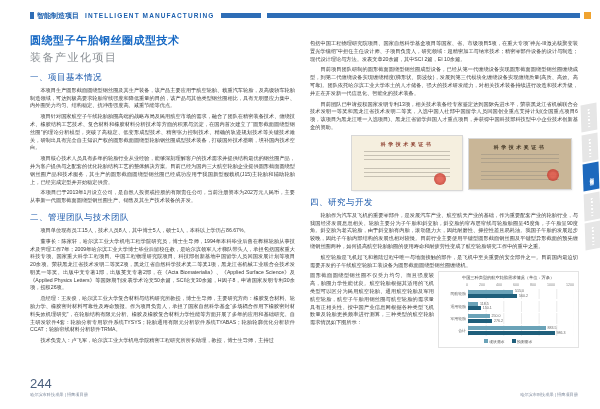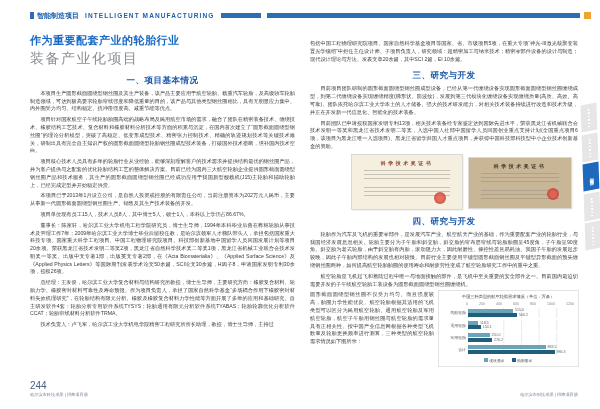--- a/index.html
+++ b/index.html
@@ -10,22 +10,22 @@
   .hdr-sq{width:4px;height:7px;background:#2e6db6;margin-right:3px;flex:none;}
   .hdr-zh{font-size:7px;font-weight:bold;color:#1b5fae;white-space:nowrap;}
   .hdr-en{font-size:6.5px;font-weight:bold;color:#1b5fae;letter-spacing:1.1px;margin-left:6px;white-space:nowrap;}
   .hdr-bar1{height:5px;width:40px;background:#2e6db6;margin-left:7px;flex:none;}
   .hdr-bar2{height:5px;flex:1;background:#2e6db6;margin-left:6px;}
   .hdr-orange{width:7px;height:7px;background:#f0a32f;margin-left:4px;flex:none;}
   
   .page-left{position:absolute;left:30px;top:34px;width:265px;}
   .page-right{position:absolute;left:310px;top:40px;width:268px;}
   .doc-title{font-size:11px;font-weight:bold;color:#1769c4;line-height:1.25;letter-spacing:0.5px;}
-  .doc-subtitle{font-size:14px;color:#8a8f94;margin-top:2px;letter-spacing:1.5px;font-family:Liberation Mono, monospace;}
-  .sec-h{font-size:8.5px;font-weight:bold;color:#1a58ab;margin:7px 0 3px 0;letter-spacing:0.5px;text-align:center;}
+  .doc-subtitle{font-size:11px;color:#8a8f94;margin-top:2px;letter-spacing:1.5px;font-family:Liberation Mono, monospace;}
+  .sec-h{font-size:8.5px;font-weight:normal;color:#1a58ab;margin:7px 0 3px 0;letter-spacing:0.5px;}
   .para{font-size:5.2px;color:#3c3c3c;line-height:1.5;text-align:justify;text-indent:2em;margin:0 0 3px 0;}
   
   .cert-row{display:flex;gap:7px;margin:4px 0 2px 42px;}
   .cert{position:relative;box-shadow:0 0 0 1px #d8d8d8,1px 1px 2px rgba(0,0,0,.15);}
   .cert-1{width:110px;height:54px;background:#f5efdf;}
   .cert-2{width:102px;height:50px;background:#c9b697;margin-top:3px;}
   .cert-title{text-align:center;font-size:5px;font-weight:bold;letter-spacing:2.5px;margin-top:5px;}
   .cert-1 .cert-title{color:#8a3b2a;}
   .cert-2 .cert-title{color:#3f3322;}
   .cert-lines{height:26px;margin:4px 12px 0 12px;
@@ -48,21 +48,21 @@
       background-size:calc(100%/6) 100%;}
   .chart-bar{height:4px;position:relative;margin:0.6px 0;}
   .chart-val{position:absolute;left:100%;top:-0.2px;margin-left:1.5px;font-size:3.6px;color:#666;white-space:nowrap;}
   .chart-legend{display:flex;justify-content:center;gap:7px;margin-top:2.5px;font-size:3.8px;color:#555;}
   .legend-item{display:flex;align-items:center;}
   .legend-chip{width:4px;height:4px;display:inline-block;margin-right:1.5px;}
   
   .footer{position:absolute;bottom:12px;}
   .footer-left{left:30px;text-align:left;}
   .footer-right{left:310px;width:268px;text-align:right;}
-  .pg-num{font-size:10px;color:#4a5f7d;}
+  .pg-num{font-size:13px;color:#4a5f7d;}
   .pg-cap{font-size:4.2px;color:#7a8699;margin-top:1px;}
   
   .side-tabs{position:absolute;right:1px;top:104px;width:16px;display:flex;flex-direction:column;gap:2.5px;transform:rotate(-2deg);}
   .side-tab{height:27px;background:#e6e6e6;transform:skewY(-9deg);display:flex;align-items:center;justify-content:center;}
   .side-tab .dots{width:2.5px;height:18px;background:repeating-linear-gradient(to bottom,#fff 0 1.5px,transparent 1.5px 3.4px);}
   .side-tab.active{background:#1d69bd;}
   .tab-label{writing-mode:vertical-rl;font-size:4.3px;color:#fff;letter-spacing:0.8px;line-height:1;}
 </style>
 </head>
 <body>
@@ -72,44 +72,44 @@
   <div class="header">
     <span class="hdr-sq"></span>
     <span class="hdr-zh">智能制造项目</span>
     <span class="hdr-en">INTELLIGENT  MANUFACTURING</span>
     <span class="hdr-bar1"></span>
     <span class="hdr-bar2"></span>
     <span class="hdr-orange"></span>
   </div>
 
   <div class="page-left">
-    <div class="doc-title">作为重要配套产业的轮胎行业</div>
+    <div class="doc-title">圆绕型子午胎钢丝圈成型技术</div>
     <div class="doc-subtitle">装备产业化项目</div>
 
     <div class="sec-h">一、项目基本情况</div>
     <p class="para">本项目生产圆形截面圆绕型钢丝圈及其生产装备，该产品主要应用于航空轮胎、载重汽车轮胎，及高级轿车轮胎制造领域，可达到极高要求轮胎帘线强度和降低重量的目的，该产品与其他类型钢丝圈相比，具有无明显应力集中、内外圈受力均匀、结构稳定、抗冲击强度高、减重节能等优点。</p>
     <p class="para">项目针对国家航空子午线轮胎胎圈高端的战略布局及民用航空市场的需求，融合了团队在精密装备技术、缠绕技术、橡胶结构工艺技术、复合材料和橡胶材料分析技术等方面的积累与沉淀，在国内首次建立了“圆形截面圆绕型钢丝圈”的理论分析模型，突破了高稳定、低变形成型技术、精密张力控制技术、精确的轨迹规划技术等关键技术难关，研制出具有完全自主知识产权的圆形截面圆绕型轮胎钢丝圈成型技术装备，打破国外技术垄断，填补国内技术空白。</p>
     <p class="para">项目核心技术人员具有多年的轮胎行业从业经验，能够深刻理解客户的技术需求并提供结构最优的钢丝圈产品，并为客户提供与之配套的优化轮胎结构工艺的整体解决方案。目前已经为国内三大航空轮胎企业提供圆形截面圆绕型钢丝圈产品和技术服务，其生产的圆形截面圆绕型钢丝圈已经成功应用于我国新型舰载机(J15)主轮胎和辅助轮胎上，已经完成定型并开始稳定供货。</p>
     <p class="para">本项目已于2013年1月设立公司，是自然人投资或控股的有限责任公司，当前注册资本为202万元人民币，主要从事新一代圆形截面圆绕型钢丝圈生产、销售及其生产技术装备的开发。</p>
 
+    <div class="sec-h">二、管理团队与技术团队</div>
     <p class="para">项目单位现有员工15人，技术人员8人，其中博士5人，硕士1人，本科以上学历占86.67%。</p>
     <p class="para">董事长：陈家轩，哈尔滨工业大学机电工程学院研究员，博士生导师，1994年本科毕业后曾在桦林轮胎从事技术及管理工作7年；2009年哈尔滨工业大学博士毕业后留校任教，是哈尔滨领军人才梯队带头人，承担包括国家重大科技专项、国家重大科学工程项目、中国工程物理研究院项目、科技部创新基地中国留学人员回国发展计划等项目20余项。荣获黑龙江省技术发明二等奖2项，黑龙江省自然科学技术奖二等奖1项，黑龙江省机械工业联合会技术发明奖一等奖。出版中文专著1部，出版英文专著2部，在《Acta Biomaterialia》、《Applied Surface Science》及《Applied Physics Letters》等国际期刊发表学术论文50余篇，SCI论文30余篇，H因子8，申请国家发明专利30余项，授权26项。</p>
     <p class="para">总经理：王发俊，哈尔滨工业大学复合材料与结构研究所教授，博士生导师，主要研究方向：橡胶复合材料、轮胎力学、橡胶密封材料可靠性及寿命预报。作为项目负责人，承担了国家自然科学基金“多场耦合作用下橡胶密封材料失效机理研究”，在轮胎结构有限元分析、橡胶及橡胶复合材料力学性能等方面开展了多年的应用和基础研究。自主研发软件4套：轮胎分析专用软件系统TYSYS；轮胎通用有限元分析软件系统TYABAS；轮胎轮廓优化分析软件CCAT；轮胎帘线材料分析软件TRMA。</p>
     <p class="para">技术负责人：卢飞军，哈尔滨工业大学机电学院精密工程研究所所长助理，教授，博士生导师，主持过</p>
   </div>
 
   <div class="footer footer-left">
     <div class="pg-num">244</div>
     <div class="pg-cap">哈尔滨市科技成果 | 招商项目册</div>
   </div>
 
   <div class="page-right">
     <p class="para" style="text-indent:0;">包括中国工程物理研究院项目、国家自然科学基金项目等国家、省、市级项目5项，在重大专项“神光-III激光核聚变装置光学镜组”中担任主任设计师、子项目负责人，研究领域：超精密加工与纳米技术；精密零部件设备的设计与制造；现代设计理论与方法。发表文章20余篇，其中SCI 2篇，EI 10余篇。</p>
 
-    <div class="sec-h">三、研究与开发</div>
     <p class="para">目前项目团队研制的圆形截面圆绕型钢丝圈成型设备，已经从第一代缠绕设备实现圆形截面圆绕型钢丝圈缠绕成型，到第二代缠绕设备实现缠绕精度(梯形状、防波纹)，发展到第三代模块化缠绕设备实现缠绕质量(高质、高效、高可靠)。团队依托哈尔滨工业大学本土的人才储备、强大的技术研发能力，对相关技术装备持续进行改造和技术升级，并正在开发新一代信息化、智能化的技术装备。</p>
     <p class="para">目前团队已申请授权国家发明专利13项，相关技术装备经专家鉴定达到国际先进水平，荣获黑龙江省机械联合会技术发明一等奖和黑龙江省技术发明二等奖，入选中国人社部中国留学人员回国创业重点支持计划(全国重点项目6项，该项目为黑龙江唯一入选项目)、黑龙江省留学归国人才重点项目，并获得中国科技部科技型中小企业技术创新基金的资助。</p>
 
     <div class="cert-row">
       <div class="cert cert-1">
         <div class="cert-title">科学技术奖证书</div>
         <div class="cert-lines"></div>
         <div class="cert-seal"></div>
       </div>
       <div class="cert cert-2">

